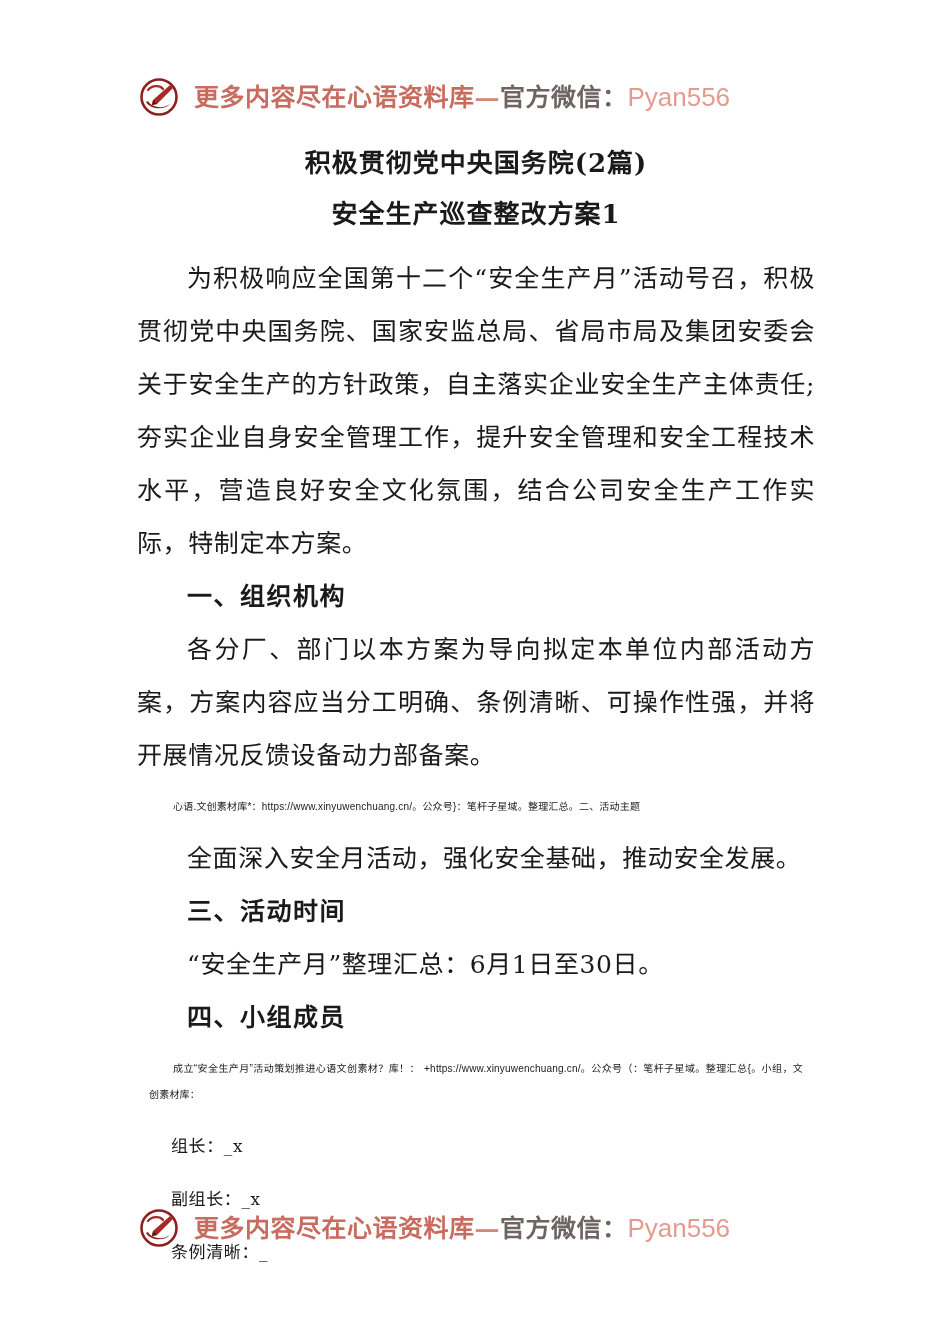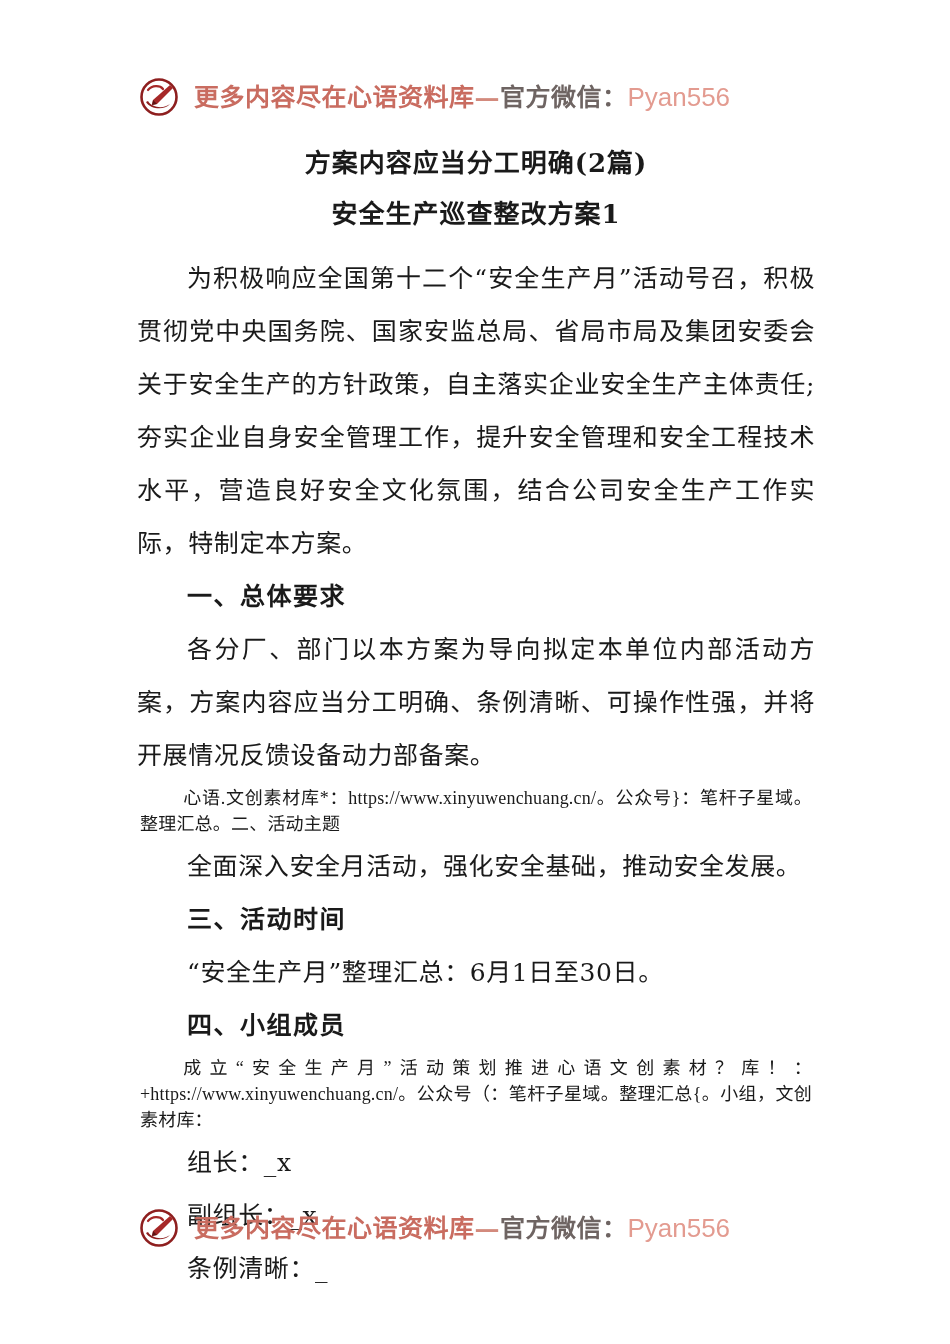--- a/index.html
+++ b/index.html
@@ -99,36 +99,36 @@
     font-size: 25px;
     line-height: 53px;
     font-weight: 700;
     text-indent: 2em;
     letter-spacing: 1.5px;
     font-family: "DejaVu Sans", "Liberation Sans", sans-serif;
   }
 
   .listline {
     margin: 0;
-    font-size: 25px;
+    font-size: 17px;
     line-height: 53px;
     text-indent: 2em;
     letter-spacing: 0.6px;
     font-family: "DejaVu Serif", "Liberation Serif", serif;
   }
 
   
   .smallnote {
-    margin: 3px;
-    font-size: 18px;
+    margin: 12px;
+    font-size: 10px;
     line-height: 26px;
     text-align: justify;
     text-align-last: left;
     text-indent: 2.4em;
-    font-family: Liberation Serif, serif;
+    font-family: Liberation Sans, sans-serif;
     letter-spacing: 0.2px;
     color: #1a1a1a;
   }
   .smallnote.spaced { word-spacing: 1px; }
 </style>
 </head>
 <body>
 
 <div class="page">
 
@@ -140,26 +140,26 @@
         <path d="M30 7 L33 10 L17 26 L12 27 L13 22 Z" fill="#a62828"></path>
         <path d="M13 22 L17 26 L12 27 Z" fill="#5e1414"></path>
         <path d="M8 12 C12 7, 20 7, 23 11" fill="none" stroke="#a62828" stroke-width="2.2" stroke-linecap="round"></path>
       </svg>
     </span>
     <span class="wm-text"><span class="wm-seg-a">更多内容尽在心语资料库</span><span class="wm-seg-b">—</span><span class="wm-seg-c">官方微信：</span><span class="wm-seg-d">Pyan556</span></span>
   </div>
 
   <div class="doc">
 
-    <h1 class="title-main">方案内容应当分工明确(2篇)</h1>
+    <h1 class="title-main">积极贯彻党中央国务院(2篇)</h1>
     <h2 class="title-sub">安全生产巡查整改方案1</h2>
 
     <p class="para">为积极响应全国第十二个“安全生产月”活动号召，积极贯彻党中央国务院、国家安监总局、省局市局及集团安委会关于安全生产的方针政策，自主落实企业安全生产主体责任;夯实企业自身安全管理工作，提升安全管理和安全工程技术水平，营造良好安全文化氛围，结合公司安全生产工作实际，特制定本方案。</p>
 
-    <p class="heading">一、总体要求</p>
+    <p class="heading">一、组织机构</p>
     <p class="para">各分厂、部门以本方案为导向拟定本单位内部活动方案，方案内容应当分工明确、条例清晰、可操作性强，并将开展情况反馈设备动力部备案。</p>
 
     <p class="smallnote">心语.文创素材库*：https://www.xinyuwenchuang.cn/。公众号}：笔杆子星域。整理汇总。二、活动主题</p>
 
     <p class="para">全面深入安全月活动，强化安全基础，推动安全发展。</p>
 
     <p class="heading">三、活动时间</p>
     <p class="para">“安全生产月”整理汇总：6月1日至30日。</p>
 
     <p class="heading">四、小组成员</p>

